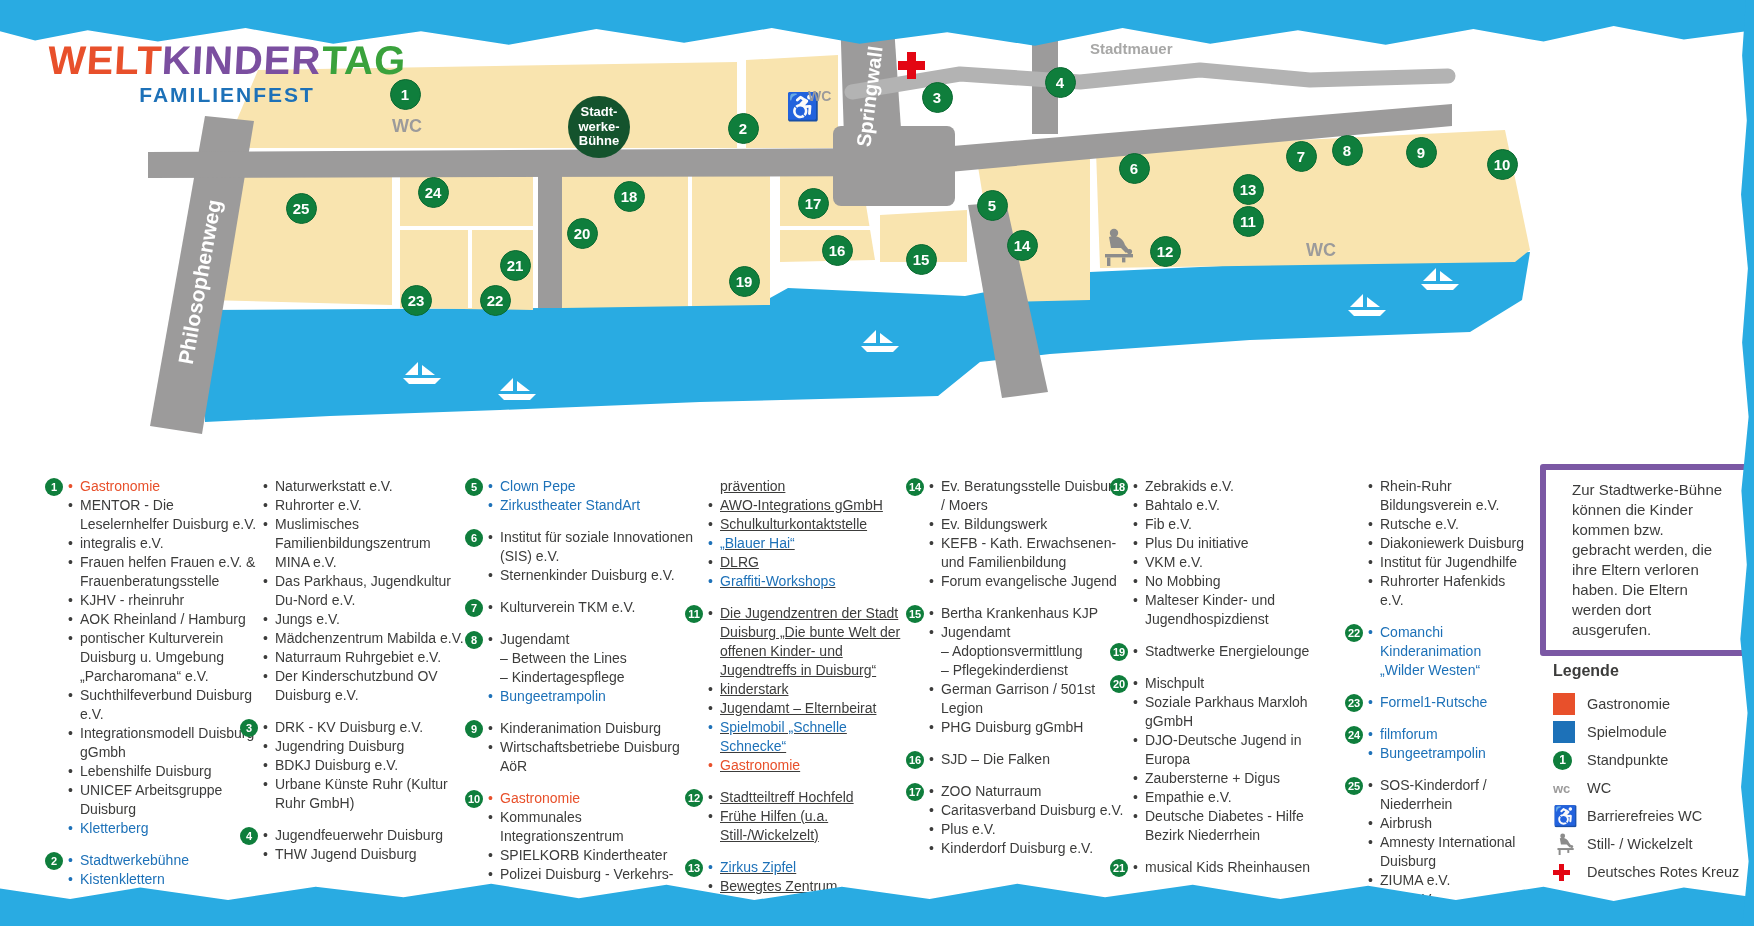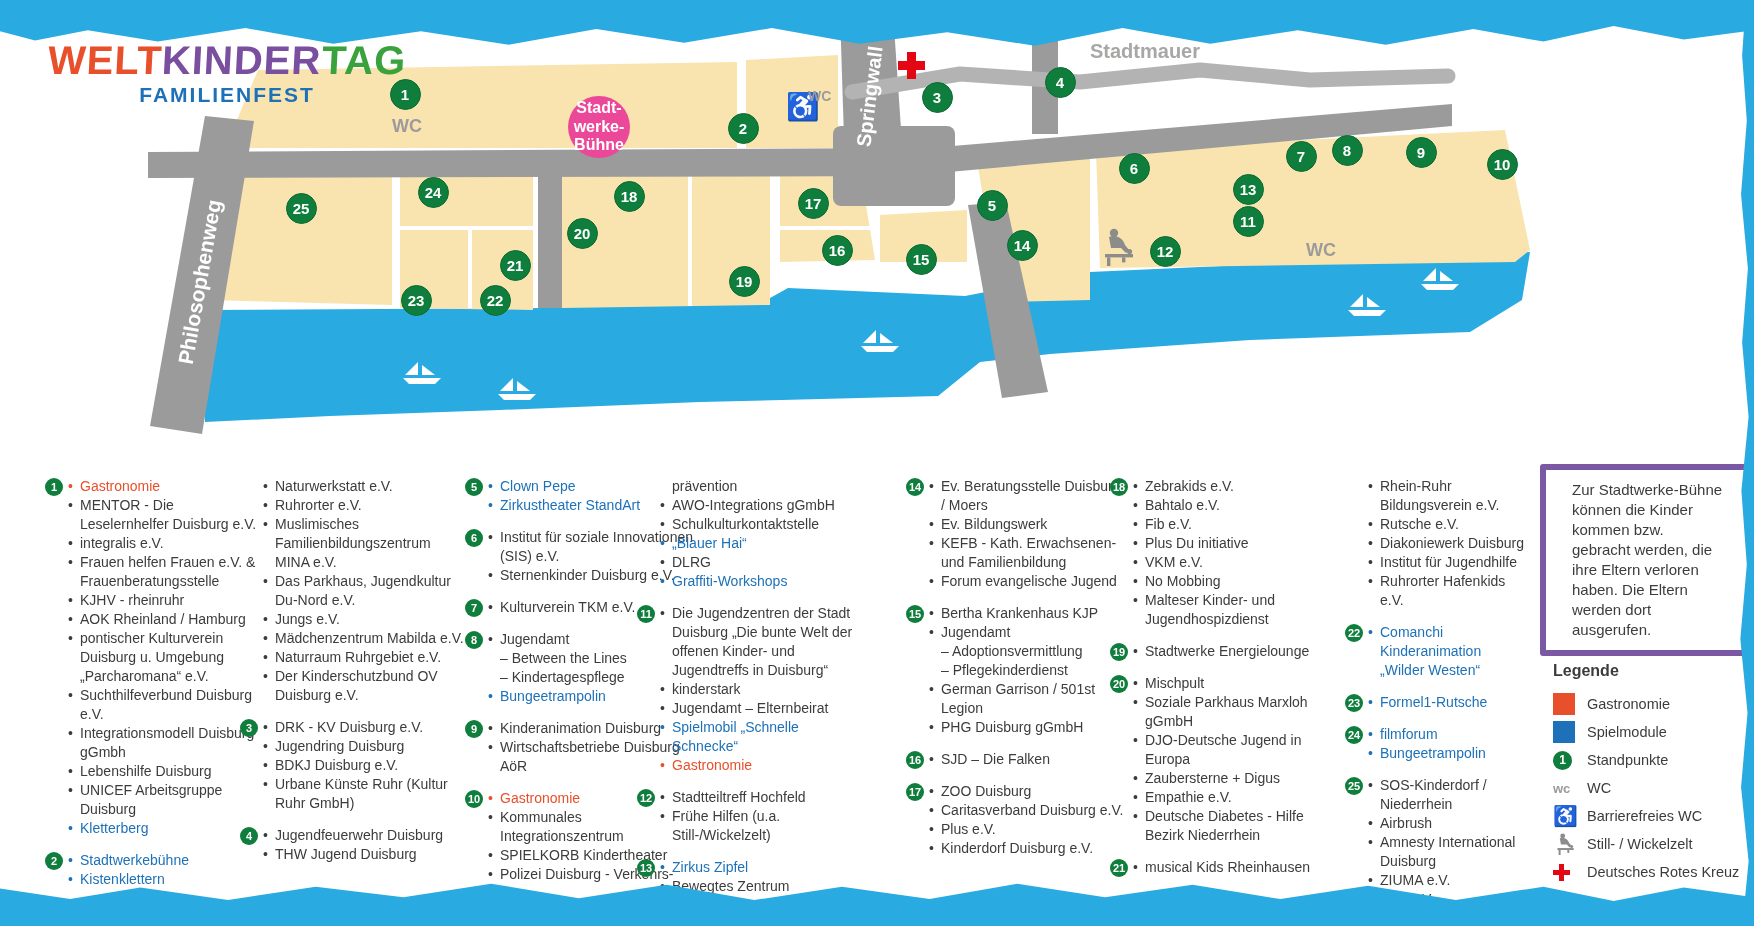--- a/index.html
+++ b/index.html
@@ -19,37 +19,37 @@
   #logo .big{font-size:40px;font-weight:bold;letter-spacing:1px;transform:skewX(-3deg);display:inline-block;}
   #logo .w{color:#e8502b}#logo .k{color:#7b4fa0}#logo .t{color:#3aa23c}
   #logo .sub{font-size:21px;font-weight:bold;color:#1d71b8;letter-spacing:2px;text-align:center;margin-top:4px;}
 
   
   #map{position:absolute;left:0;top:0;width:1754px;height:470px;z-index:5;}
   #map svg.base{position:absolute;left:0;top:0;}
   .maplabel{position:absolute;color:#ffffff;font-weight:bold;white-space:nowrap;z-index:8;}
   #lbl-philosophenweg{left:100px;top:270px;font-size:21px;transform:rotate(-80deg);transform-origin:center;width:200px;text-align:center;}
   #lbl-springwall{left:775px;top:85px;font-size:20px;transform:rotate(-83deg);transform-origin:center;width:190px;text-align:center;}
-  #lbl-stadtmauer{position:absolute;left:1090px;top:40px;color:#a7a7a6;font-weight:bold;font-size:20px;z-index:8;}
+  #lbl-stadtmauer{position:absolute;left:1090px;top:40px;color:#a7a7a6;font-weight:bold;font-size:15px;z-index:8;}
   .wc-gray{position:absolute;color:#9c9b9b;font-weight:bold;font-size:18px;z-index:9;}
   #wc-left{left:392px;top:116px;}
   #wc-right{left:1306px;top:240px;}
   #wc-access{position:absolute;left:786px;top:94px;z-index:9;color:#9c9b9b;}
   #wc-access .glyph{font-size:27px;line-height:1;}
   #wc-access .txt{position:absolute;left:22px;top:-6px;font-size:14px;font-weight:bold;}
   #redcross{position:absolute;left:898px;top:52px;width:27px;height:27px;z-index:9;}
   #redcross::before,#redcross::after{content:"";position:absolute;background:#e30613;}
   #redcross::before{left:9px;top:0;width:9px;height:27px;}
   #redcross::after{left:0;top:9px;width:27px;height:9px;}
   #nursing-map{position:absolute;left:1098px;top:228px;z-index:9;}
 
   .marker{position:absolute;width:29px;height:29px;border-radius:50%;background:#0f7e3c;color:#fff;
           font-size:15px;font-weight:bold;display:flex;align-items:center;justify-content:center;z-index:10;border:1px solid #0b6a32;}
-  #stage{position:absolute;left:568px;top:96px;width:62px;height:62px;border-radius:50%;background:#ec4899;color:#fff;
-         display:flex;align-items:center;justify-content:center;text-align:center;font-size:16px;font-weight:bold;line-height:1.15;z-index:10;}
+  #stage{position:absolute;left:568px;top:96px;width:62px;height:62px;border-radius:50%;background:#14532d;color:#fff;
+         display:flex;align-items:center;justify-content:center;text-align:center;font-size:13px;font-weight:bold;line-height:1.15;z-index:10;}
   .boat{position:absolute;z-index:7;}
 
   
   .col{position:absolute;top:477px;z-index:6;font-size:14px;line-height:19px;}
   .group{position:relative;margin-bottom:13px;}
   .badge{position:absolute;left:-23px;top:1px;width:18px;height:18px;border-radius:50%;background:#0f7e3c;color:#fff;
          font-size:11px;font-weight:bold;display:flex;align-items:center;justify-content:center;}
   .entry{position:relative;padding-left:12px;}
   .entry .bullet{position:absolute;left:0;top:0;}
   .entry.blue{color:#1d71b8;}
@@ -287,21 +287,21 @@
           <div class="entry"><span class="bullet">•</span><span>Wirtschaftsbetriebe Duisburg AöR</span></div>
         </div>
         <div class="group">
           <span class="badge">10</span>
           <div class="entry orange"><span class="bullet">•</span><span>Gastronomie</span></div>
           <div class="entry"><span class="bullet">•</span><span>Kommunales Integrationszentrum</span></div>
           <div class="entry"><span class="bullet">•</span><span>SPIELKORB Kindertheater</span></div>
           <div class="entry"><span class="bullet">•</span><span>Polizei Duisburg - Verkehrs-</span></div>
         </div>
       </div>
-      <div class="col" style="left: 660px; width: 200px;">
+      <div class="col" style="left: 708px; width: 200px; text-decoration: underline;">
         <div class="group">
           <div class="entry"><span>prävention</span></div>
           <div class="entry"><span class="bullet">•</span><span>AWO-Integrations gGmbH</span></div>
           <div class="entry"><span class="bullet">•</span><span>Schulkulturkontaktstelle</span></div>
           <div class="entry blue"><span class="bullet">•</span><span>„Blauer Hai“</span></div>
           <div class="entry"><span class="bullet">•</span><span>DLRG</span></div>
           <div class="entry blue"><span class="bullet">•</span><span>Graffiti-Workshops</span></div>
         </div>
         <div class="group">
           <span class="badge">11</span>
@@ -338,21 +338,21 @@
           <div class="entry"><span>– Pflegekinderdienst</span></div>
           <div class="entry"><span class="bullet">•</span><span>German Garrison / 501st Legion</span></div>
           <div class="entry"><span class="bullet">•</span><span>PHG Duisburg gGmbH</span></div>
         </div>
         <div class="group">
           <span class="badge">16</span>
           <div class="entry"><span class="bullet">•</span><span>SJD – Die Falken</span></div>
         </div>
         <div class="group">
           <span class="badge">17</span>
-          <div class="entry"><span class="bullet">•</span><span>ZOO Duisburg</span></div>
+          <div class="entry"><span class="bullet">•</span><span>ZOO Naturraum</span></div>
           <div class="entry"><span class="bullet">•</span><span>Caritasverband Duisburg e.V.</span></div>
           <div class="entry"><span class="bullet">•</span><span>Plus e.V.</span></div>
           <div class="entry"><span class="bullet">•</span><span>Kinderdorf Duisburg e.V.</span></div>
         </div>
       </div>
       <div class="col" style="left: 1133px; width: 200px;">
         <div class="group">
           <span class="badge">18</span>
           <div class="entry"><span class="bullet">•</span><span>Zebrakids e.V.</span></div>
           <div class="entry"><span class="bullet">•</span><span>Bahtalo e.V.</span></div>

